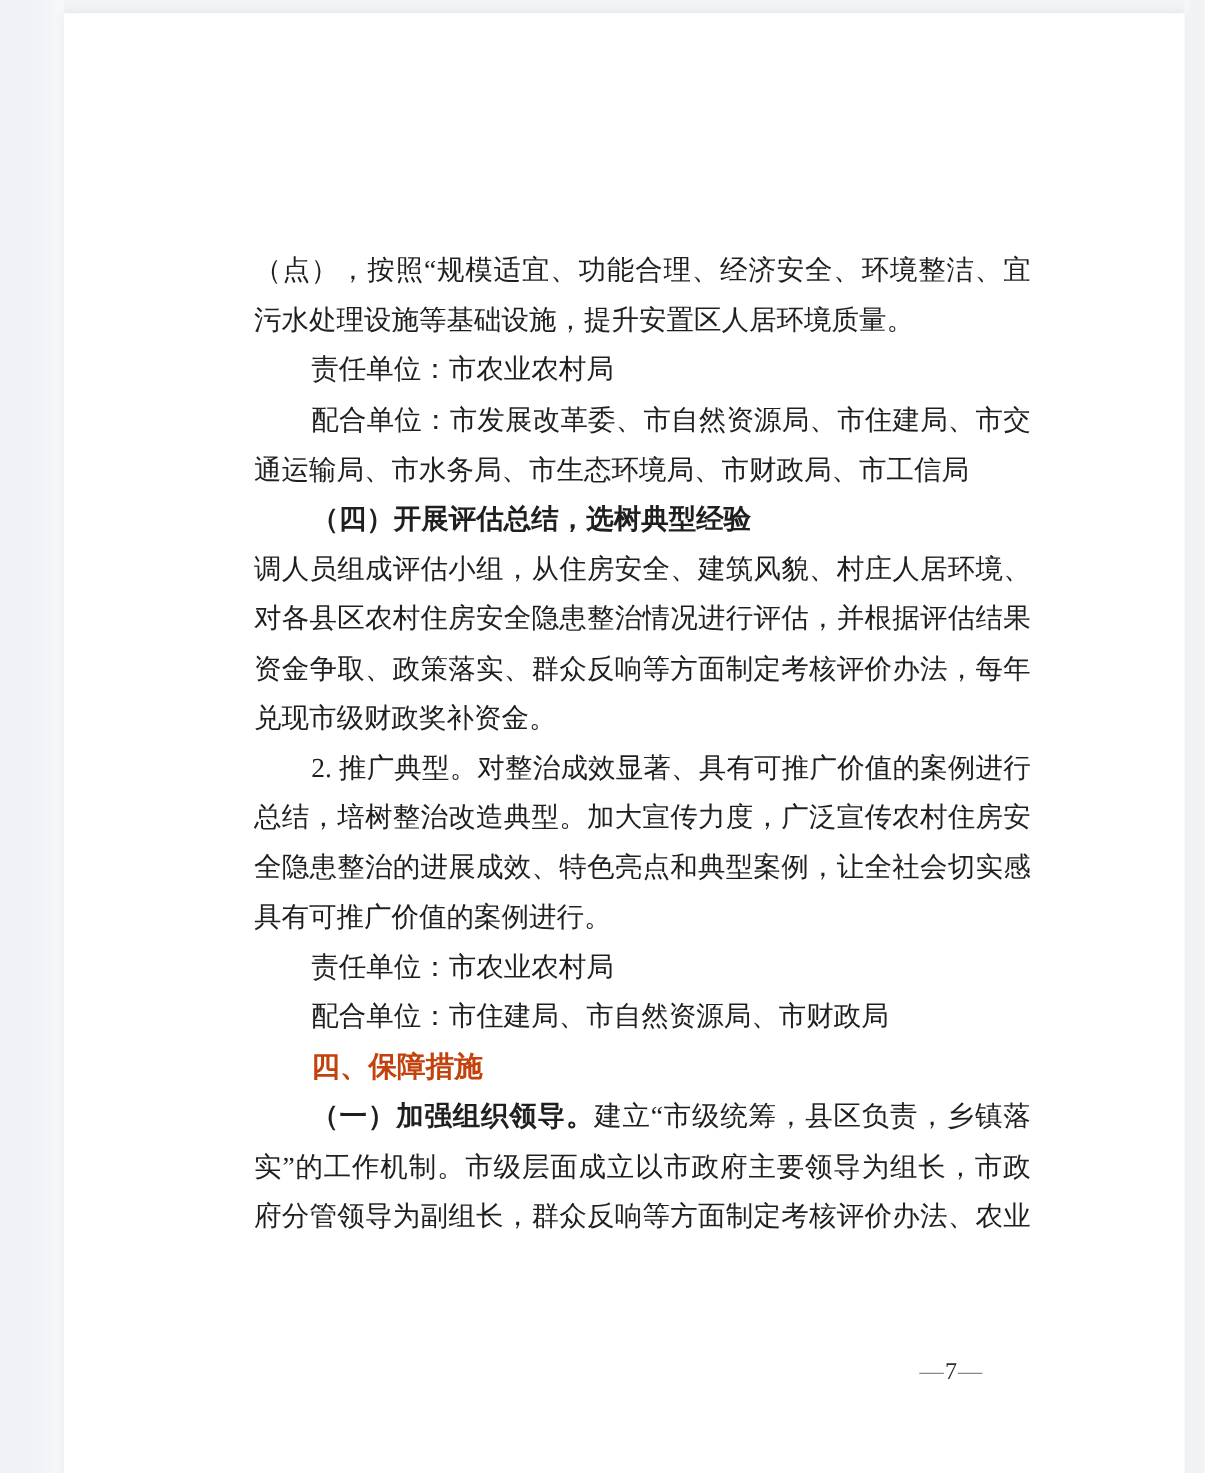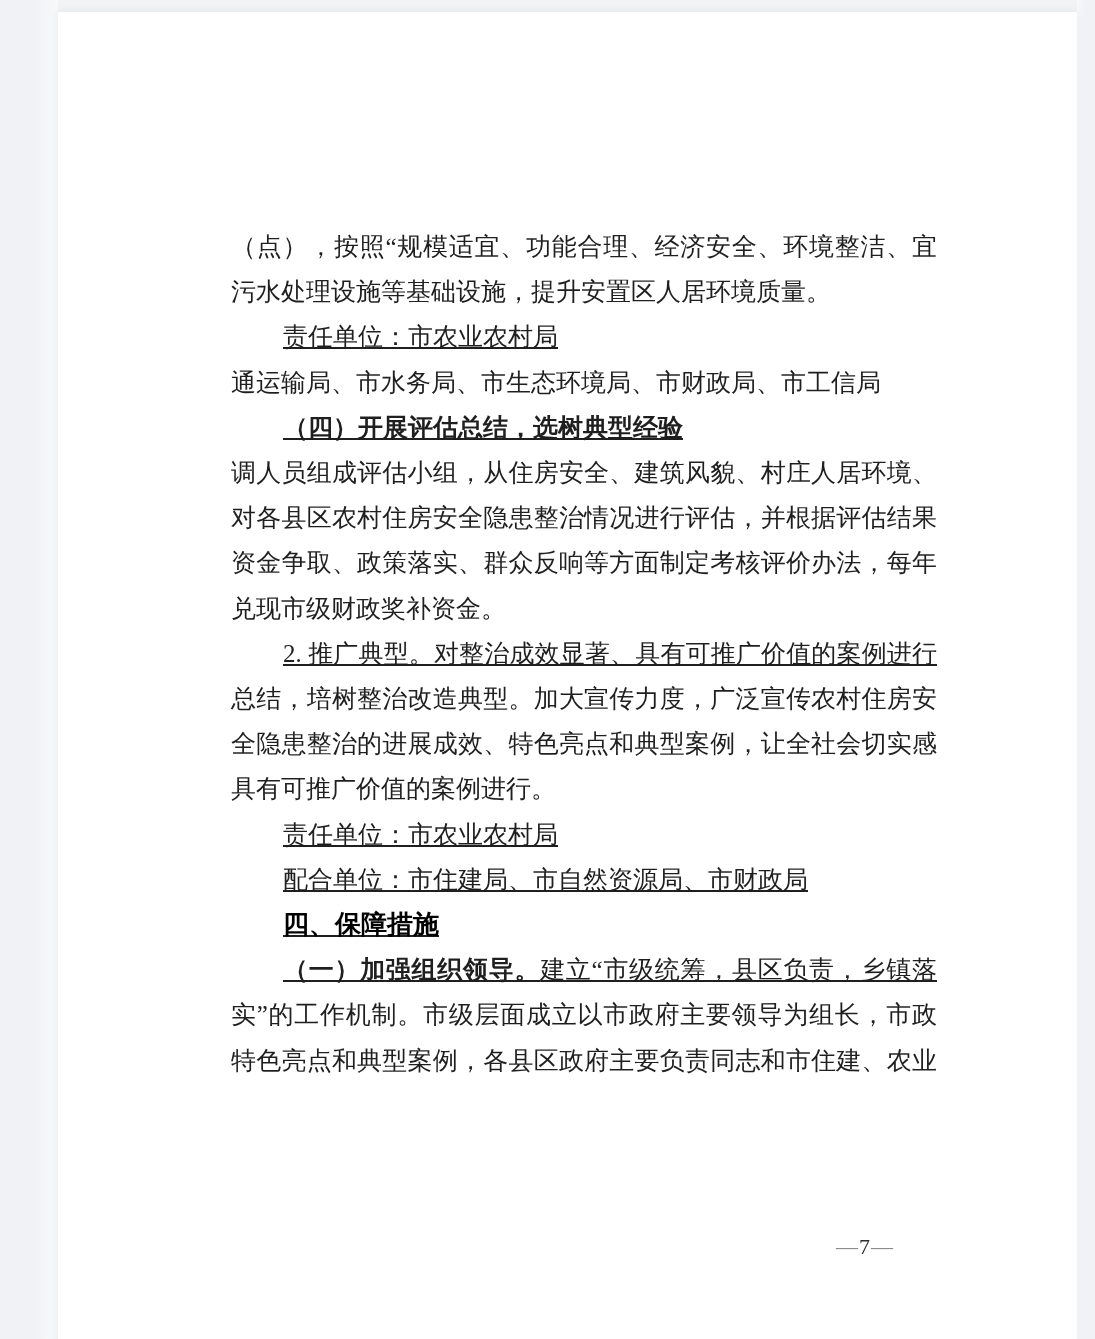--- a/index.html
+++ b/index.html
@@ -18,28 +18,28 @@
     background:#ffffff;
     box-shadow:0 0 9px rgba(30,34,40,0.07);
   }
   .text-block {
     position:absolute; left:173px; top:212px; width:706px;
     color:#1f1f1f; font-size:25px; line-height:45.2px;
   }
   .para { margin:0; }
   .line { min-height:45.2px; }
   .line.fill { text-align:justify; text-align-last:justify; }
-  .line.indent { text-indent:52px;text-decoration:underline; }
+  .line.indent { text-indent:52px; }
   .seg.bold { font-weight:700; }
   .para.kaiti-heading .seg { font-weight:700;text-align:right; }
   .para.hei-heading .seg {
     font-weight:700;
     font-family:"Liberation Sans","DejaVu Sans",sans-serif;
     font-size:26px;
-    color:#000000;
+    color:#c2410c;
     margin-top:44px;
   }
   .page-number {
     position:absolute; left:778px; top:1221px;
     font-size:22px; line-height:28px; color:#2e2e2e;
     white-space:nowrap;
   }
   .page-number .dash { color:#858585; }
   .page-number .num  { color:#2b2b2b; padding:0 1px; }
 </style>
@@ -52,20 +52,21 @@
 <div class="paper">
   <div class="text-block">
       <div class="para body">
         <div class="line fill"><span class="seg">（点），按照“规模适宜、功能合理、经济安全、环境整洁、宜</span></div>
         <div class="line"><span class="seg">污水处理设施等基础设施，提升安置区人居环境质量。</span></div>
       </div>
       <div class="para body">
         <div class="line indent"><span class="seg">责任单位：市农业农村局</span></div>
       </div>
       <div class="para body">
+        <div class="line fill indent"><span class="seg">配合单位：市发展改革委、市自然资源局、市住建局、市交</span></div>
         <div class="line"><span class="seg">通运输局、市水务局、市生态环境局、市财政局、市工信局</span></div>
       </div>
       <div class="para kaiti-heading">
         <div class="line indent"><span class="seg bold">（四）开展评估总结，选树典型经验</span></div>
       </div>
       <div class="para body">
         <div class="line fill"><span class="seg">调人员组成评估小组，从住房安全、建筑风貌、村庄人居环境、</span></div>
         <div class="line fill"><span class="seg">对各县区农村住房安全隐患整治情况进行评估，并根据评估结果</span></div>
         <div class="line fill"><span class="seg">资金争取、政策落实、群众反响等方面制定考核评价办法，每年</span></div>
         <div class="line"><span class="seg">兑现市级财政奖补资金。</span></div>
@@ -81,17 +82,17 @@
       </div>
       <div class="para body">
         <div class="line indent"><span class="seg">配合单位：市住建局、市自然资源局、市财政局</span></div>
       </div>
       <div class="para hei-heading">
         <div class="line indent"><span class="seg bold">四、保障措施</span></div>
       </div>
       <div class="para body">
         <div class="line fill indent"><span class="seg bold">（一）加强组织领导。</span><span class="seg">建立“市级统筹，县区负责，乡镇落</span></div>
         <div class="line fill"><span class="seg">实”的工作机制。市级层面成立以市政府主要领导为组长，市政</span></div>
-        <div class="line fill"><span class="seg">特色亮点和典型案例，各县区政府主要负责同志和市住建、农业</span></div>
+        <div class="line fill"><span class="seg">府分管领导为副组长，群众反响等方面制定考核评价办法、农业</span></div>
       </div>
     </div>
   <div class="page-number"><span class="dash">—</span><span class="num">7</span><span class="dash">—</span></div>
 </div>
 
 </body></html>

